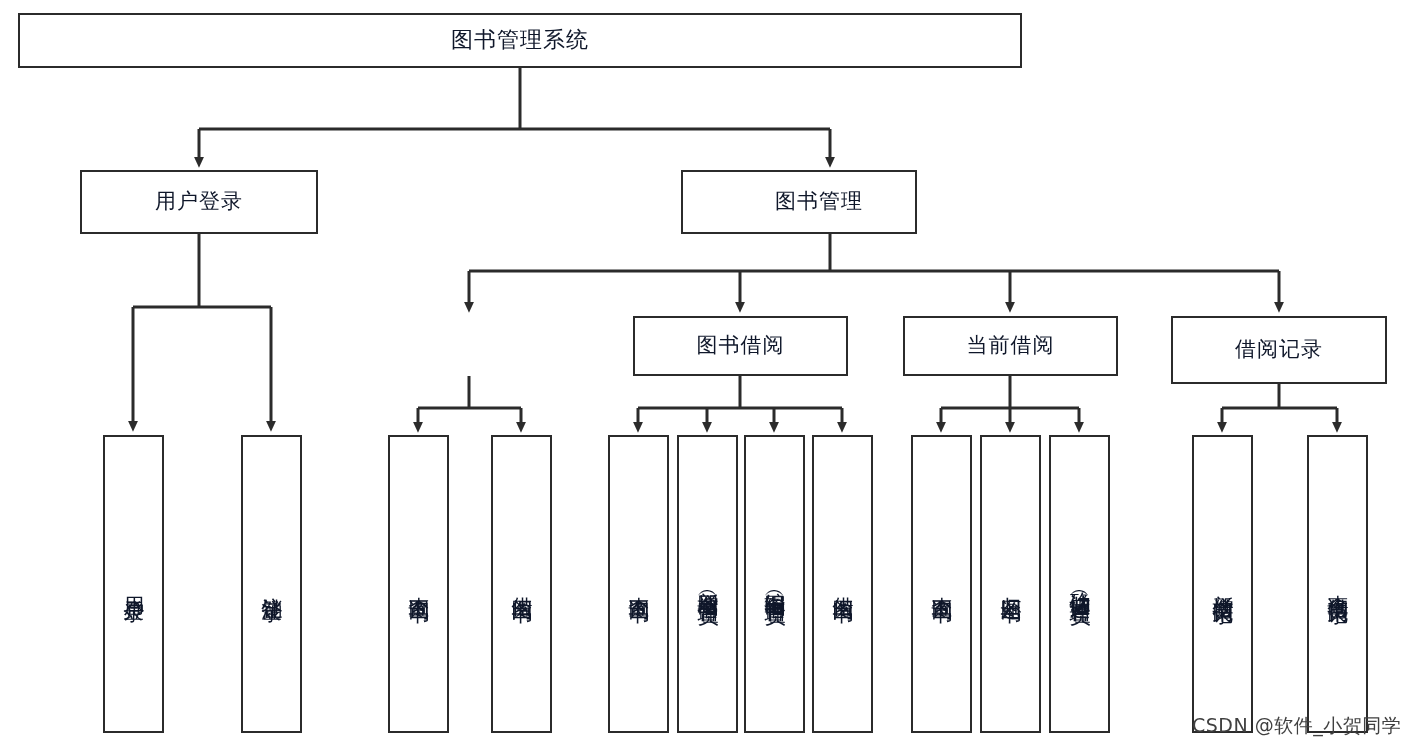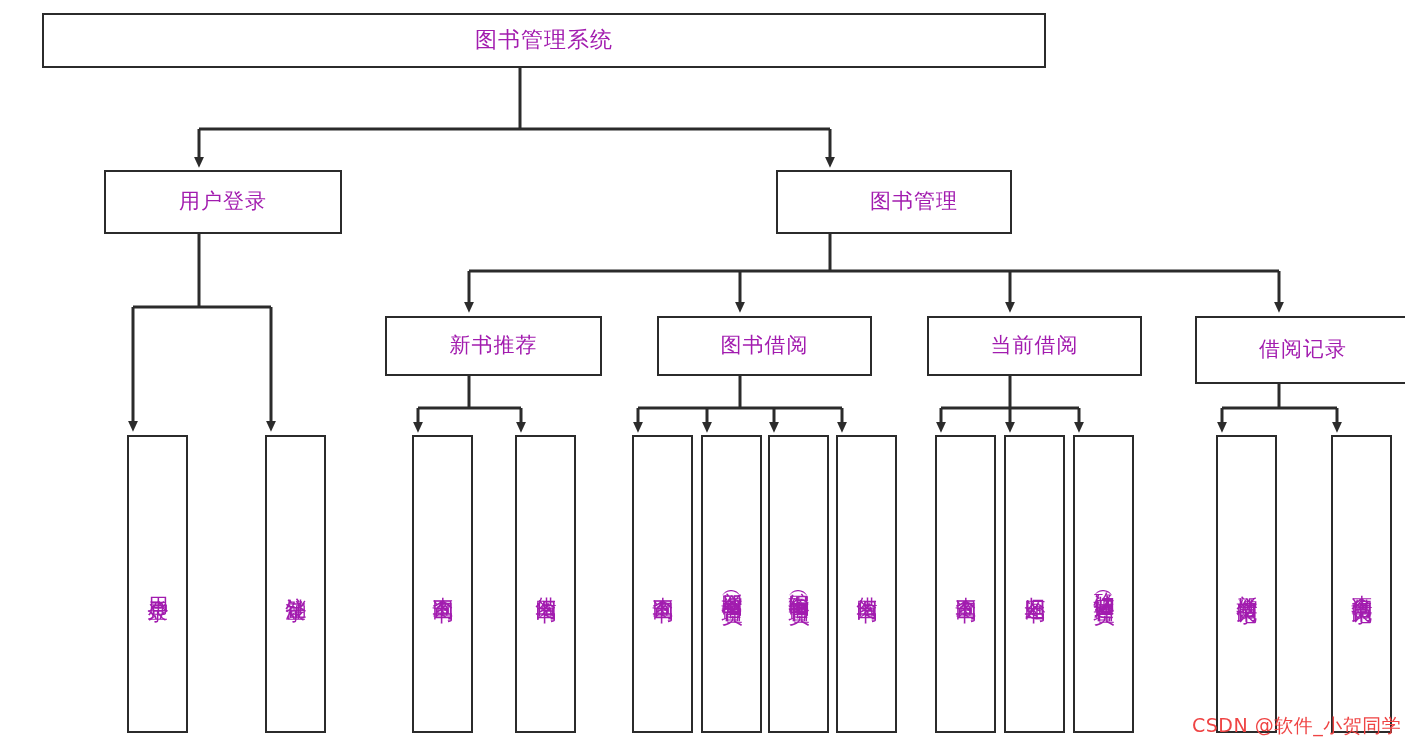--- a/index.html
+++ b/index.html
@@ -2,31 +2,31 @@
 <html><head>
 <meta charset="utf-8">
 <style>
   html,body{margin:0;padding:0;background:#ffffff;}
   body{font-family:"DejaVu Sans","Liberation Sans",sans-serif;}
   #stage{position:relative;width:1405px;height:747px;background:#ffffff;overflow:hidden;}
   #edges{position:absolute;left:0;top:0;width:1405px;height:747px;pointer-events:none;}
 
   .node{position:absolute;box-sizing:border-box;background:#ffffff;
         border:2.5px solid #2b2b2b;display:flex;align-items:center;justify-content:center;
-        color:#a21caf;margin-left:24px;}
+        color:#0f172a;}
 
   .node.h{font-size:21px;line-height:1.1;letter-spacing:1px;white-space:nowrap;}
   .node.root{font-size:22px;}
 
   .node.v{writing-mode:vertical-rl;text-orientation:upright;
           font-size:21px;line-height:1.28;letter-spacing:2px;
           padding:6px 0;align-items:center;justify-content:center;}
   .node.v .txt{display:block;text-align:center;}
 
-  .watermark{position:absolute;font-size:19px;color:#ef4444;white-space:nowrap;
+  .watermark{position:absolute;font-size:19px;color:#404040;white-space:nowrap;
              letter-spacing:0.5px;}
 </style>
 </head>
 <body>
 
 <div id="stage">
 
   <svg id="edges" viewBox="0 0 1405 747" xmlns="http://www.w3.org/2000/svg">
     <defs>
       <marker id="arw" markerWidth="11" markerHeight="11" refX="1.2" refY="5" orient="auto" markerUnits="userSpaceOnUse">
@@ -77,27 +77,24 @@
     </g>
   </svg>
 
   <div class="node h root" style="left:18px;top:13px;width:1004px;height:55px;">
     <span>图书管理系统</span>
   </div>
 
   <div class="node h" style="left:80px;top:170px;width:238px;height:64px;">
     <span>用户登录</span>
   </div>
-  <div class="node h" style="left:752px;top:170px;width:236px;height:64px;padding-left:40px;">
+  <div class="node h" style="left:681px;top:170px;width:236px;height:64px;padding-left:40px;">
     <span>图书管理</span>
   </div>
 
-  <div class="node h" style="left:361px;top:316px;width:217px;height:60px;">
-    <span>新书推荐</span>
-  </div>
   <div class="node h" style="left:903px;top:316px;width:215px;height:60px;">
     <span>当前借阅</span>
   </div>
   <div class="node h" style="left:633px;top:316px;width:215px;height:60px;">
     <span>图书借阅</span>
   </div>
   <div class="node h" style="left:1171px;top:316px;width:216px;height:68px;">
     <span>借阅记录</span>
   </div>
 

